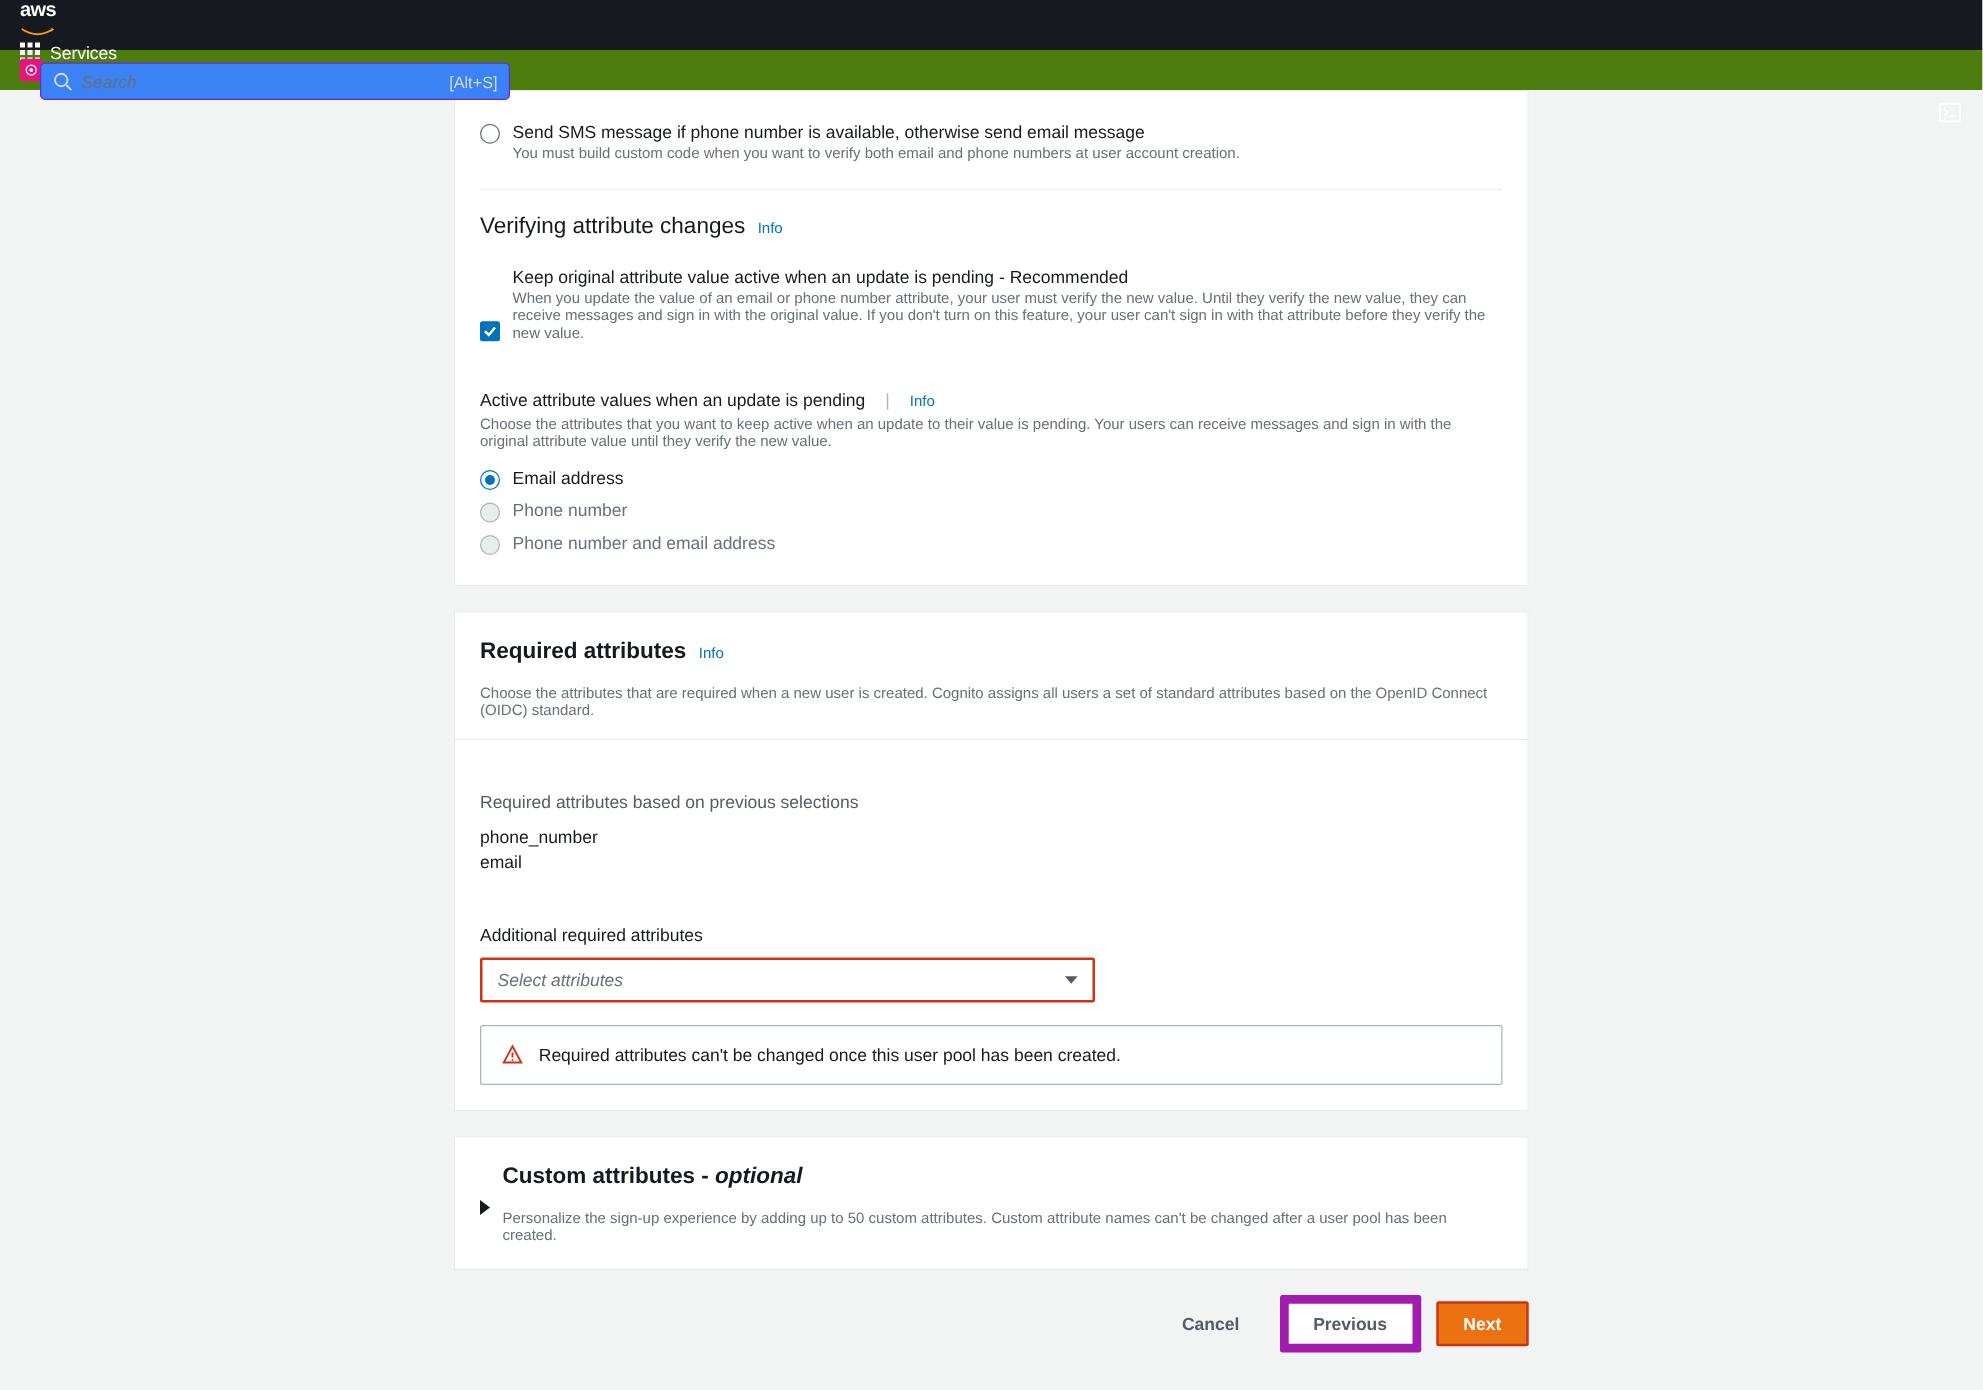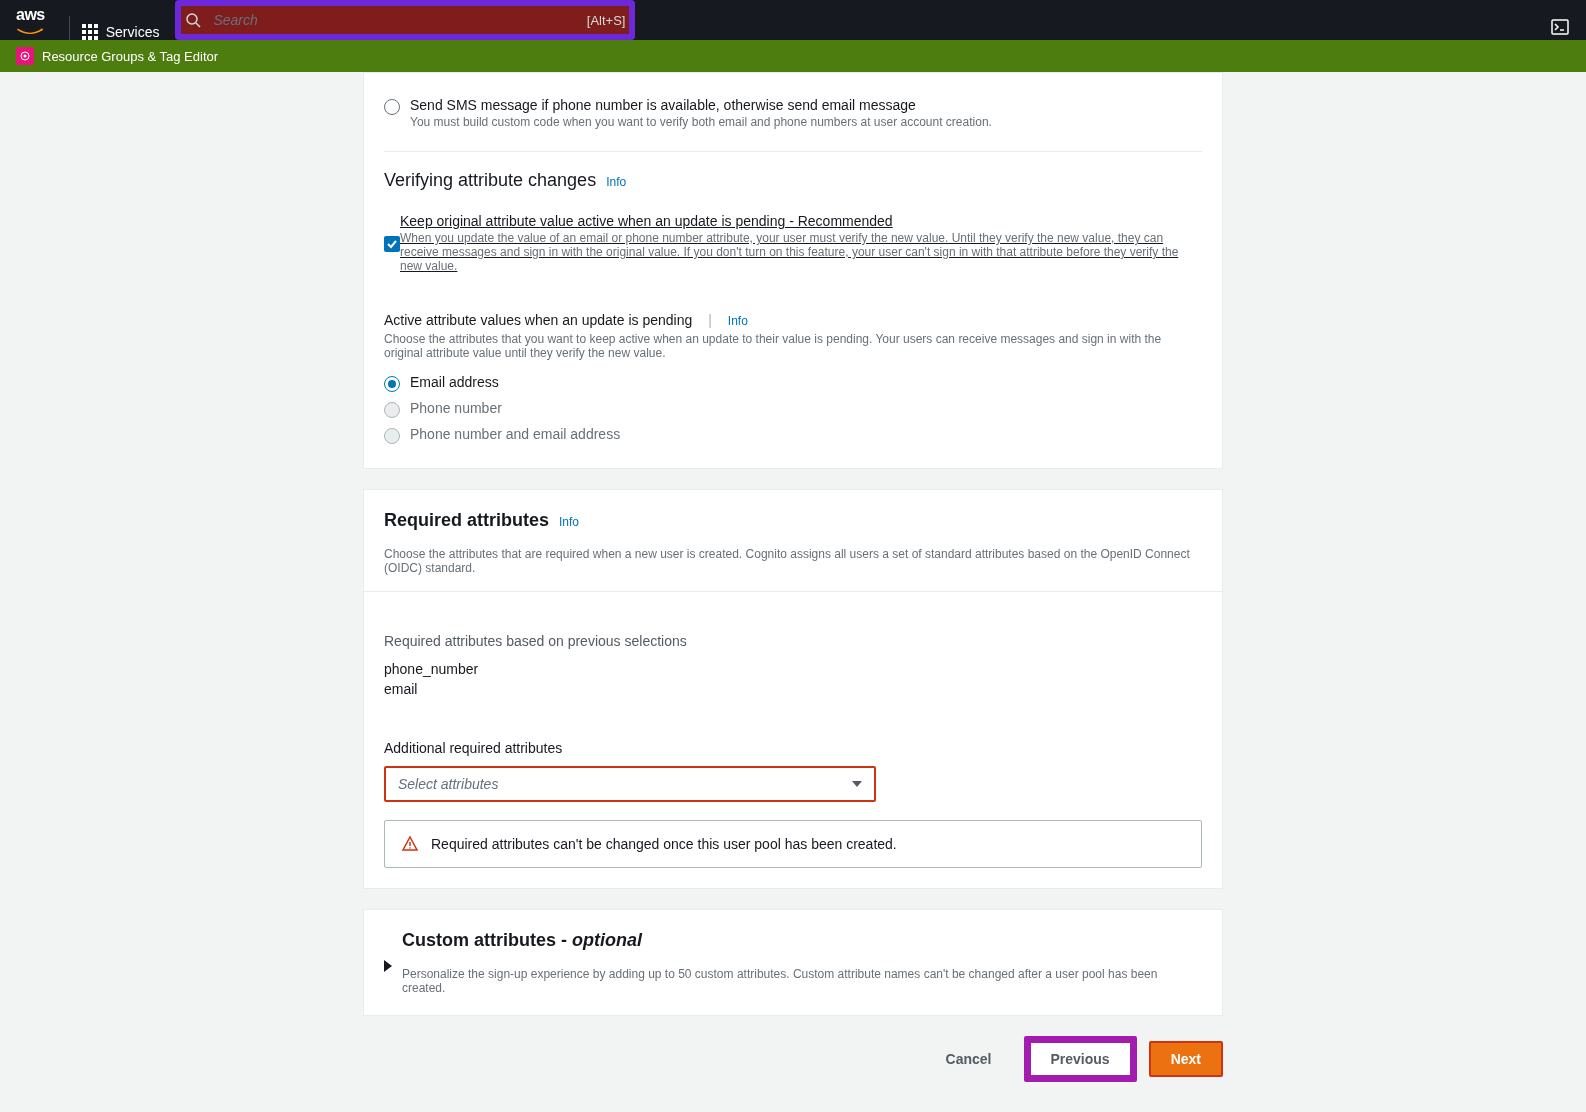--- a/index.html
+++ b/index.html
@@ -1,29 +1,29 @@
 <!DOCTYPE html>
 <html><head>
 <meta charset="utf-8">
 <style>
 * { margin: 0; padding: 0; box-sizing: border-box; }
 body { font-family: "Amazon Ember", "Helvetica Neue", Arial, sans-serif; background: #f2f3f3; color: #16191f; font-size: 14px; }
 
 
-.header { background: #16191f; height: 40px; display: flex; align-items: flex-end; padding: 0 16px; color: #fff; }
+.header { background: #16191f; height: 40px; display: flex; align-items: flex-start; padding: 0 16px; color: #fff; flex-direction: column; }
 .aws-logo { display: flex; align-items: center; margin-right: 12px; }
 .aws-logo-text { font-size: 16px; font-weight: bold; color: #fff; letter-spacing: -0.5px; }
 .aws-smile { width: 28px; height: 10px; margin-top: -2px; }
 .header-divider { width: 1px; height: 24px; background: #424650; margin: 0 12px; }
 .services-btn { display: flex; align-items: center; gap: 8px; color: #fff; cursor: pointer; font-size: 14px; }
 .grid-icon { display: grid; grid-template-columns: repeat(3, 4px); grid-template-rows: repeat(3, 4px); gap: 2px; }
 .grid-icon span { background: #fff; width: 4px; height: 4px; }
 .search-container { margin-left: 16px; position: relative; display: flex; align-items: center; }
 .search-icon { position: absolute; left: 10px; color: #d5dbdb; }
-.search-input { background: #7f1d1d; border: 6px solid #6d28d9; border-radius: 4px; padding: 6px 10px 6px 32px; width: 460px; color: #fff; font-size: 14px; font-style: italic; }
+.search-input { background: #3b82f6; border: 1px solid #6d28d9; border-radius: 4px; padding: 6px 10px 6px 32px; width: 376px; color: #fff; font-size: 14px; font-style: italic; }
 .search-input::placeholder { color: #687078; font-style: italic; }
 .search-shortcut { position: absolute; right: 10px; color: #d5dbdb; font-size: 13px; }
 .header-right { margin-left: auto; }
 .cloudshell-icon { color: #fff; cursor: pointer; }
 
 
 .subheader { background: #4d7c0f; height: 32px; display: flex; align-items: center; padding: 0 16px; text-align: center; }
 .resource-groups { display: flex; align-items: center; gap: 8px; color: #fff; font-size: 13px; cursor: pointer; }
 .rg-icon { width: 18px; height: 18px; background: #e7157b; border-radius: 2px; display: flex; align-items: center; justify-content: center; }
 
@@ -37,21 +37,21 @@
 .radio-row { display: flex; align-items: flex-start; gap: 10px; padding: 4px 0; }
 .radio-circle { width: 16px; height: 16px; border: 1px solid #687078; border-radius: 50%; flex-shrink: 0; margin-top: 2px; cursor: pointer; position: relative; }
 .radio-circle.selected { border-color: #0073bb; }
 .radio-circle.selected::after { content: ''; position: absolute; width: 8px; height: 8px; background: #0073bb; border-radius: 50%; top: 3px; left: 3px; }
 .radio-circle.disabled { border-color: #aab7b8; background: #eaeded; cursor: not-allowed; }
 .radio-label { font-size: 14px; color: #16191f; }
 .radio-label.disabled { color: #687078; }
 .radio-desc { font-size: 12px; color: #687078; margin-top: 2px; }
 
 
-.checkbox-row { display: flex; align-items: center; gap: 0; text-decoration: underline; }
+.checkbox-row { display: flex; align-items: flex-end; gap: 10px; }
 .checkbox-square { width: 16px; height: 16px; background: #0073bb; border-radius: 2px; flex-shrink: 0; margin-top: 2px; cursor: pointer; display: flex; align-items: center; justify-content: center; }
 .checkbox-square svg { width: 12px; height: 12px; }
 
 
 .section-heading { font-size: 18px; font-weight: 400; color: #16191f; display: flex; align-items: baseline; gap: 10px; }
 .section-heading.bold { font-weight: 700; }
 .info-link { color: #0073bb; font-size: 12px; font-weight: 400; cursor: pointer; }
 .section-desc { font-size: 12px; color: #687078; margin-top: 16px; }
 
 .sub-label { font-size: 14px; color: #16191f; margin-bottom: 4px; margin-top: 21px; }

